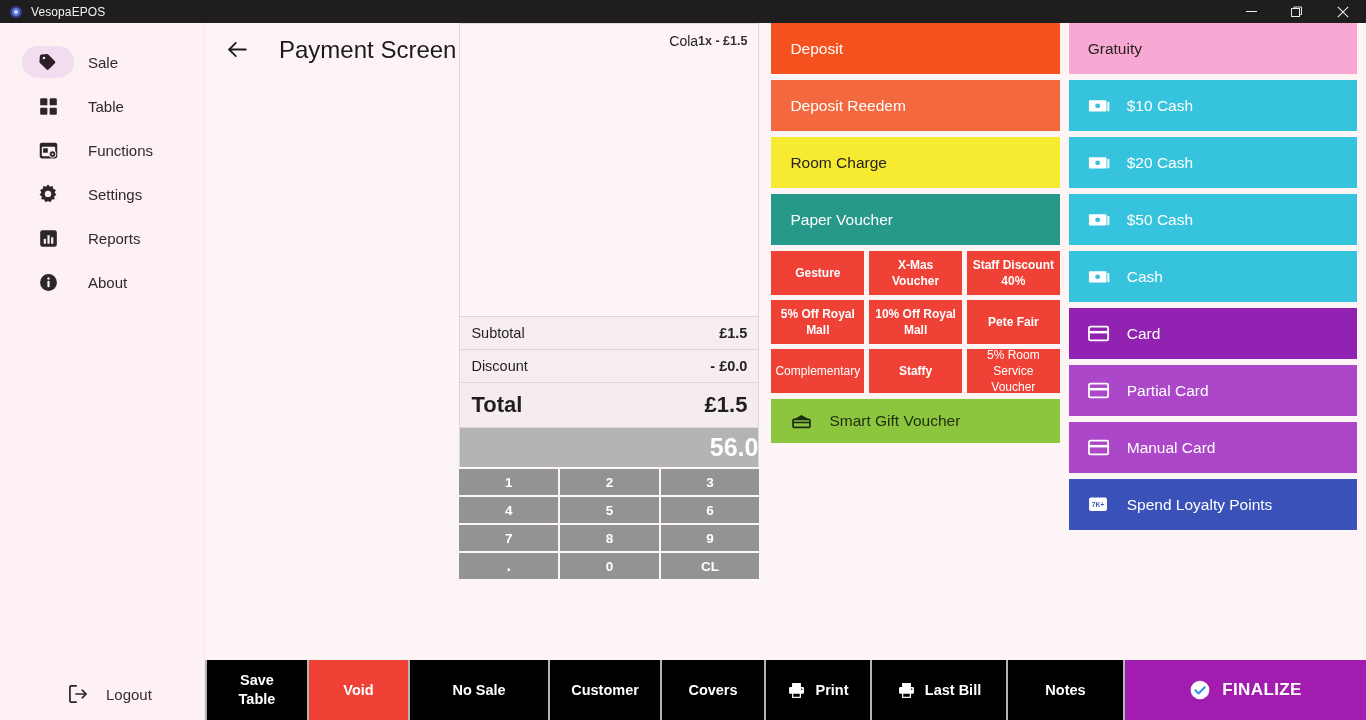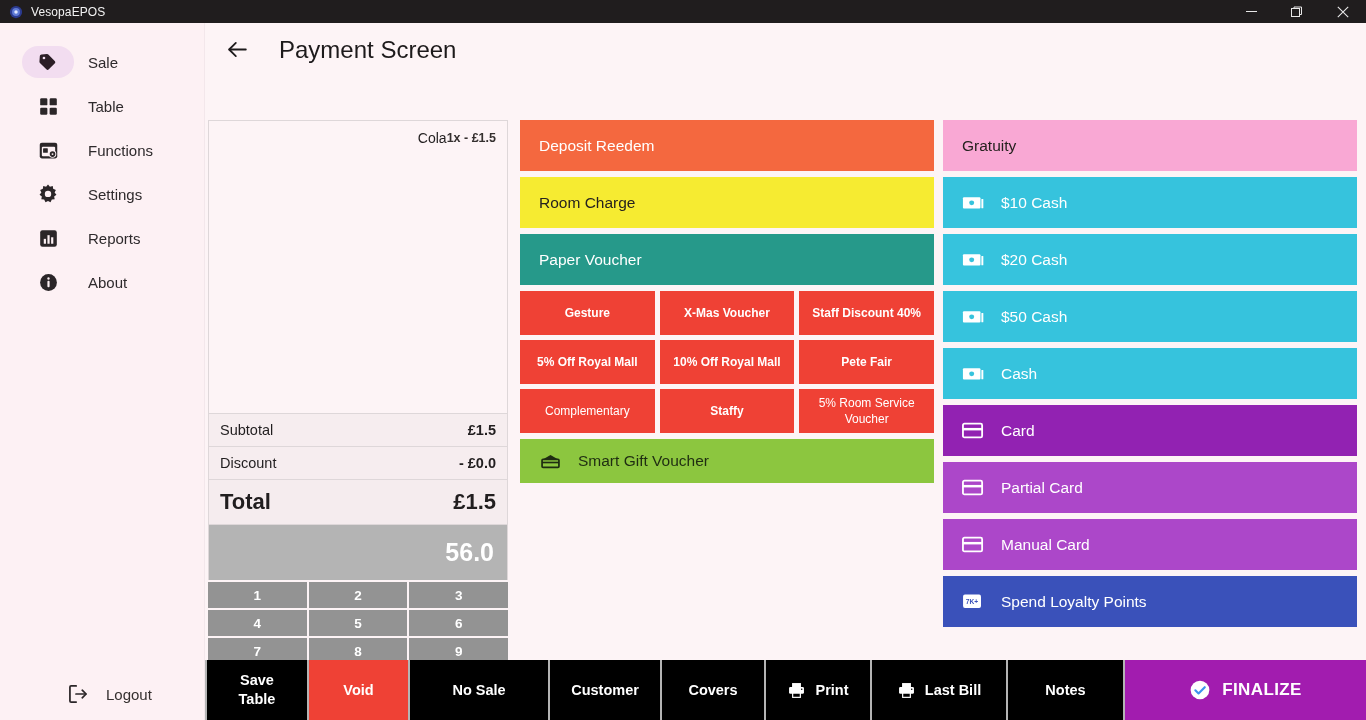--- a/index.html
+++ b/index.html
@@ -45,21 +45,21 @@
   }
   .side-item.active .side-icon-wrap { background: #f2ddf0; }
   .side-label { margin-left: 14px; font-size: 15px; color: #2e2a2c; }
   .side-sp { flex: 1; }
   .logout {
     height: 52px; display: flex; align-items: center; padding-left: 30px; cursor: pointer; margin-left: 37px;
   }
   .logout .side-label { margin-left: 17px; font-size: 15px; color: #35302f; }
 
   
-  .main { flex: 1; display: flex; flex-direction: column; min-width: 0; gap: 44px; }
+  .main { flex: 1; display: flex; min-width: 0; }
   .header { height: 53px; display: flex; align-items: center; flex-shrink: 0; }
   .back-btn {
     width: 40px; height: 40px; margin-left: 12px; display: flex; align-items: center;
     justify-content: center; cursor: pointer;
   }
   .page-title { font-size: 24px; color: #1d1a1b; margin-left: 22px; font-weight: 400; }
 
   .content { flex: 1; display: flex; min-height: 0; padding: 0 0 0 0; }
 
   
@@ -76,22 +76,22 @@
   .totline {
     display: flex; justify-content: space-between; align-items: center;
     border: 1px solid #ded7d9; border-bottom: none; background: #f6edef;
     padding: 0 11px; height: 33px; font-size: 14.5px; color: #211e1f;
   }
   .totline .v { font-weight: bold; font-size: 14.5px; }
   .totline.grand { height: 45px; background: #f5ecee; }
   .totline.grand .k { font-size: 22px; font-weight: bold; }
   .totline.grand .v { font-size: 22px; font-weight: bold; }
   .amount-display {
-    height: 56px; background: #b4b4b4; display: flex; align-items: center;
-    justify-content: flex-end; padding-right: 13px; color: #ffffff;
+    height: 40px; background: #b4b4b4; display: flex; align-items: center;
+    justify-content: flex-end; color: #ffffff;
     font-size: 25px; font-weight: bold; border: 1px solid #ded7d9; border-bottom: none;
   }
   .keypad { display: grid; grid-template-columns: repeat(3,1fr); gap: 2px 2px; padding-top: 2px; }
   .key {
     height: 26px; background: #939393; color: #ffffff; font-size: 13.5px; font-weight: bold;
     display: flex; align-items: center; justify-content: center; cursor: pointer;
   }
   .key.dot { font-size: 16px; }
   .ticket-sp { flex: 1; }
 
@@ -331,20 +331,23 @@
             <div class="key">CL</div>
           </div>
 
           <div class="ticket-sp"></div>
         </div>
 
         <div class="paycols">
 
           <div class="paycol">
 
+            <div class="pbtn tall" style="background:#f4511e">
+              <span>Deposit</span>
+            </div>
             <div class="pbtn tall" style="background:#f4683f">
               <span>Deposit Reedem</span>
             </div>
             <div class="pbtn tall dark-text" style="background:#f6eb31">
               <span>Room Charge</span>
             </div>
             <div class="pbtn tall" style="background:#26998a">
               <span>Paper Voucher</span>
             </div>
 

